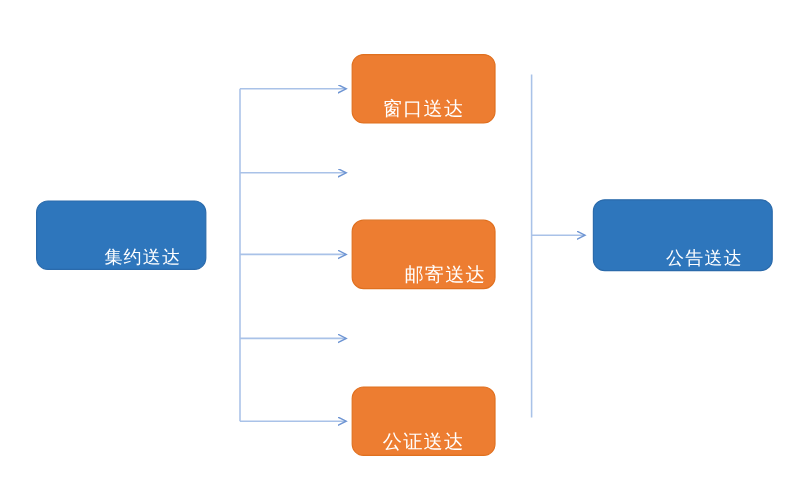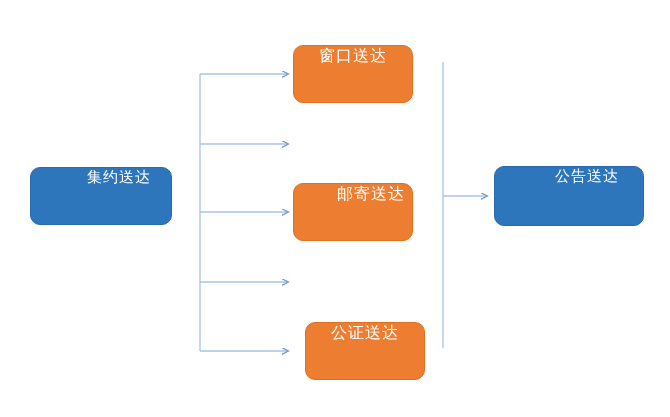--- a/index.html
+++ b/index.html
@@ -29,21 +29,21 @@
     position: absolute;
     left: 0;
     top: 0;
     width: 670px;
     height: 417px;
     pointer-events: none;
   }
   .node {
     position: absolute;
     display: flex;
-    align-items: flex-start;
+    align-items: flex-end;
     justify-content: center;
     color: var(--node-text);
     border-radius: 10px;
     box-sizing: border-box;
     letter-spacing: 1px;
     white-space: nowrap;
   }
   .node-blue {
     background: var(--node-blue);
     border: 1px solid var(--node-blue-border);
@@ -55,21 +55,21 @@
     border: 1px solid var(--node-orange-border);
     font-size: 16px;
   }
   .node-source { left: 30px;  top: 167px; width: 142px; height: 58px; }
   .node-result { left: 494px; top: 166px; width: 150px; height: 60px; }
   .node-ch     { left: 293px; width: 120px; height: 58px; }
   .node-ch-0 { top: 45px; }
   .node-ch-1 { top: 115px; }
   .node-ch-2 { top: 183px; padding-left: 36px; }
   .node-ch-3 { top: 253px; }
-  .node-ch-4 { top: 322px; margin-left: 12px; }
+  .node-ch-4 { top: 322px; }
 </style>
 </head>
 <body>
 
 <div class="canvas">
 
   <svg class="connector-layer" width="670" height="417" viewBox="0 0 670 417" xmlns="http://www.w3.org/2000/svg">
     <defs>
       <marker id="arrow-open" markerWidth="10" markerHeight="10" refX="6.5" refY="3.5" orient="auto" markerUnits="userSpaceOnUse">
         <path d="M0,0 L7,3.5 L0,7" style="fill:none;stroke:var(--arrowhead);stroke-width:1.2"></path>

